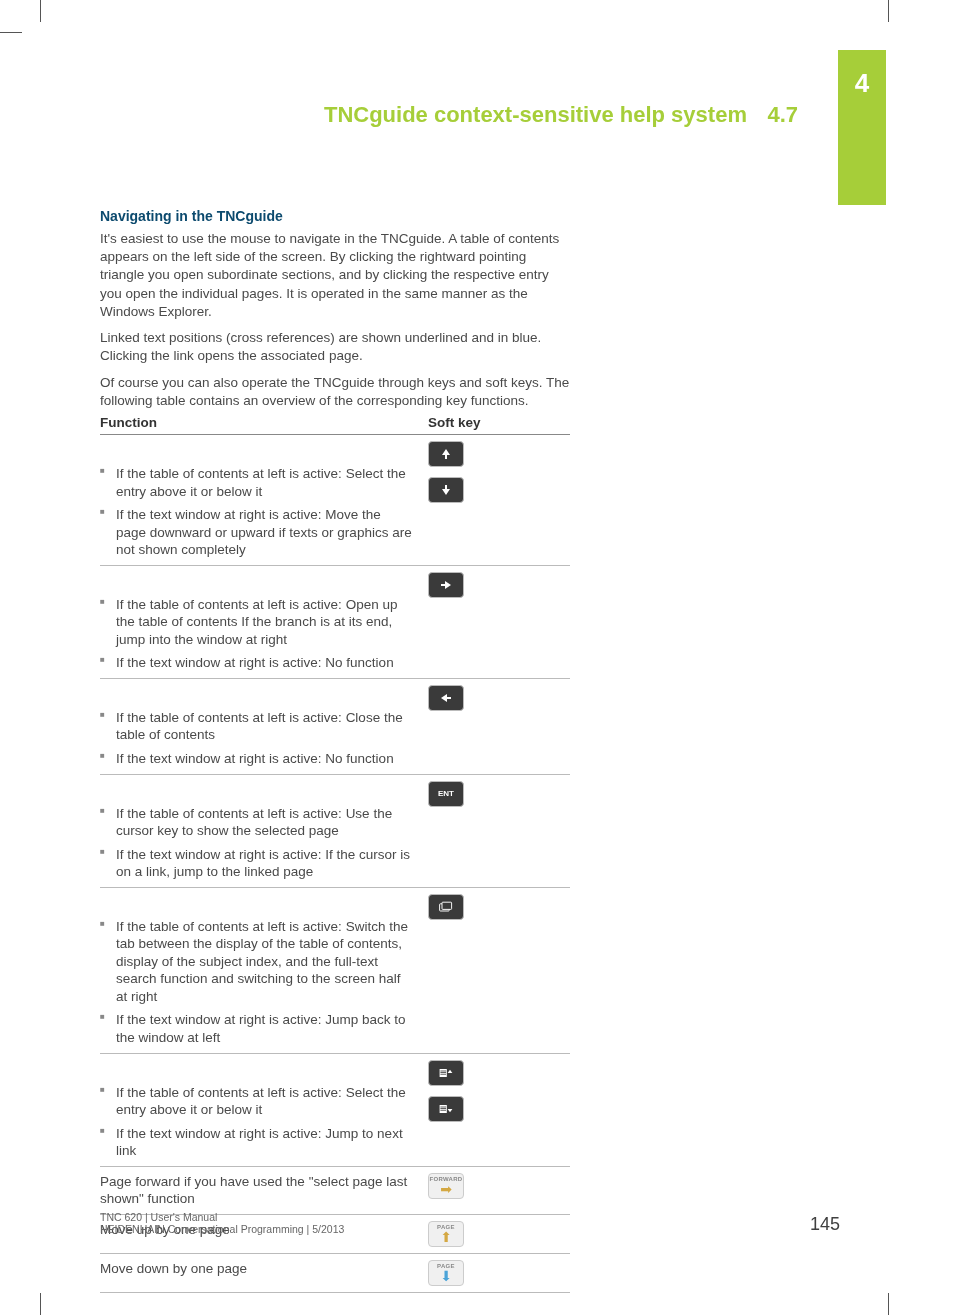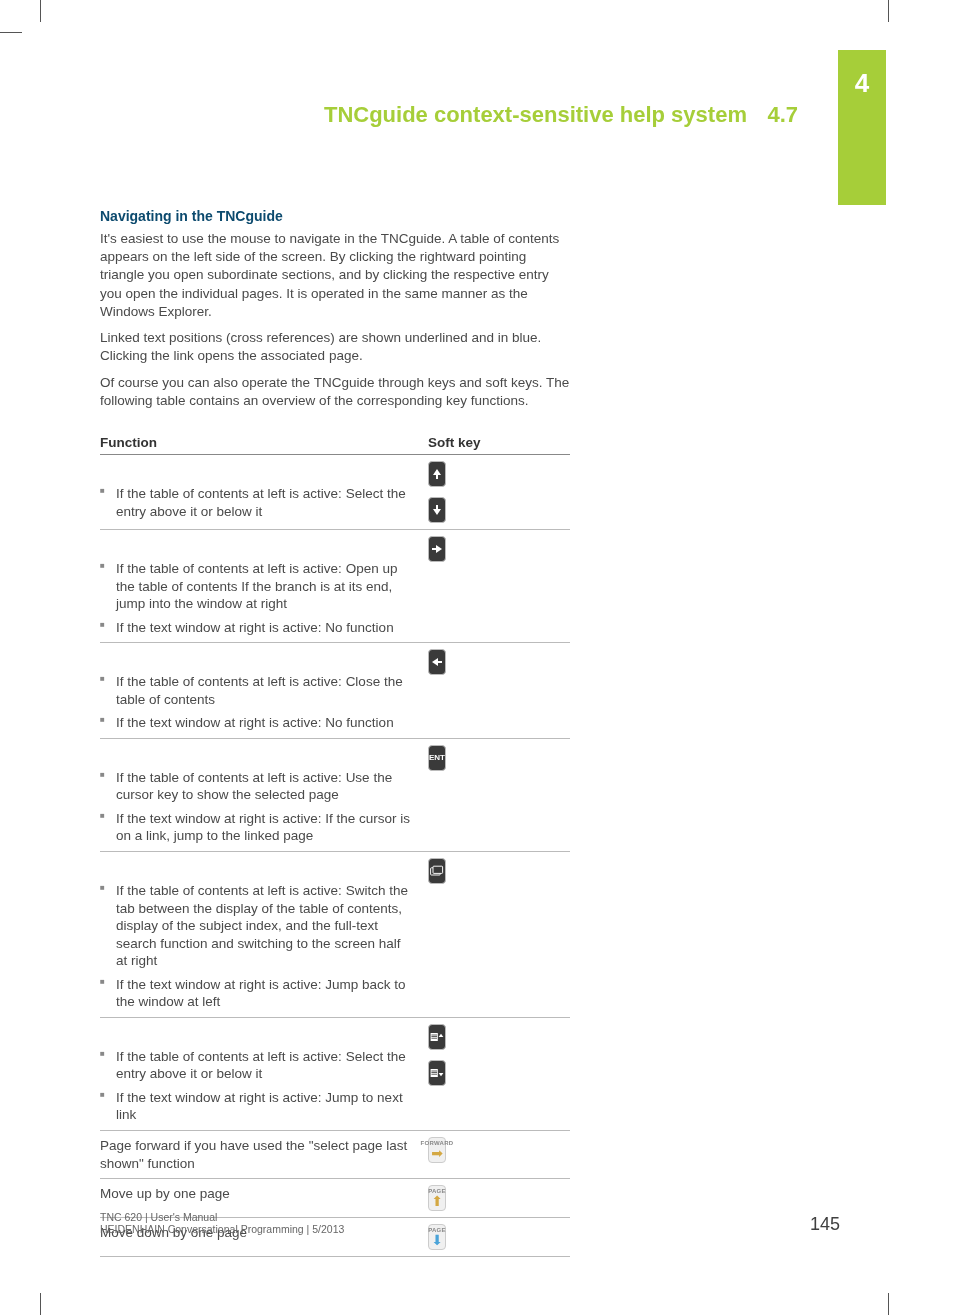--- a/index.html
+++ b/index.html
@@ -56,33 +56,33 @@
   .subhead { font-weight: bold; font-size: 14px; color: #0c4a6e; margin-bottom: 6px; }
   .para { font-size: 13.5px; line-height: 1.35; color: #4a4a4a; margin-bottom: 8px; }
 
   .tbl {
     position: absolute;
     left: 58px;
     top: 385px;
     width: 470px;
     font-size: 13.5px;
   }
-  .tbl-head { display: flex; border-bottom: 1px solid #888; padding-bottom: 4px; font-weight: bold; color: #333; margin-top: 20px; }
+  .tbl-head { display: flex; border-bottom: 1px solid #888; padding-bottom: 4px; font-weight: bold; color: #333; }
   .col-func { width: 322px; padding-right: 10px; }
   .col-key { width: 148px; }
   .tbl-row { display: flex; border-bottom: 1px solid #bbb; padding: 6px 0; align-items: flex-start; }
   .tbl-row .col-func ul { list-style: none; padding-left: 0; margin-top: 24px; }
   .tbl-row .col-func li { position: relative; padding-left: 16px; margin-bottom: 6px; line-height: 1.3; }
   .tbl-row .col-func li:last-child { margin-bottom: 0; }
   .tbl-row .col-func li::before { content: "■"; position: absolute; left: 0; top: 1px; font-size: 8px; color: #888; }
   .tbl-row .col-func.plain { padding-left: 0; line-height: 1.3; }
   .col-key { display: flex; flex-direction: column; gap: 10px; align-items: flex-start; padding-left: 6px; }
 
   .key-btn {
-    width: 18px; height: 26px;
+    width: 36px; height: 26px;
     background: #3a3a3a;
     border: 1px solid #bbb;
     border-radius: 4px;
     display: flex; align-items: center; justify-content: center;
     color: #fff;
   }
   .key-btn.light { background: #f0f0f0; color: #888; border: 1px solid #ccc; flex-direction: column; }
   .key-btn svg { width: 16px; height: 16px; }
   .key-label { font-size: 6px; font-weight: bold; color: #888; letter-spacing: 0.3px; }
   .key-arrow { font-size: 14px; line-height: 1; }
@@ -129,20 +129,21 @@
   <div class="tbl">
     <div class="tbl-head">
       <div class="col-func">Function</div>
       <div class="col-key">Soft key</div>
     </div>
     <div id="table-body">
         <div class="tbl-row">
           <div class="col-func">
             <ul>
               <li>If the table of contents at left is active: Select the entry above it or below it</li>
+              <li>If the text window at right is active: Move the page downward or upward if texts or graphics are not shown completely</li>
             </ul>
           </div>
           <div class="col-key">
             <div class="key-btn">
               <svg viewBox="0 0 16 16">
                 <path d="M8 3 L12 9 L9 9 L9 13 L7 13 L7 9 L4 9 Z" fill="#fff"></path>
               </svg>
             </div>
             <div class="key-btn">
               <svg viewBox="0 0 16 16">

